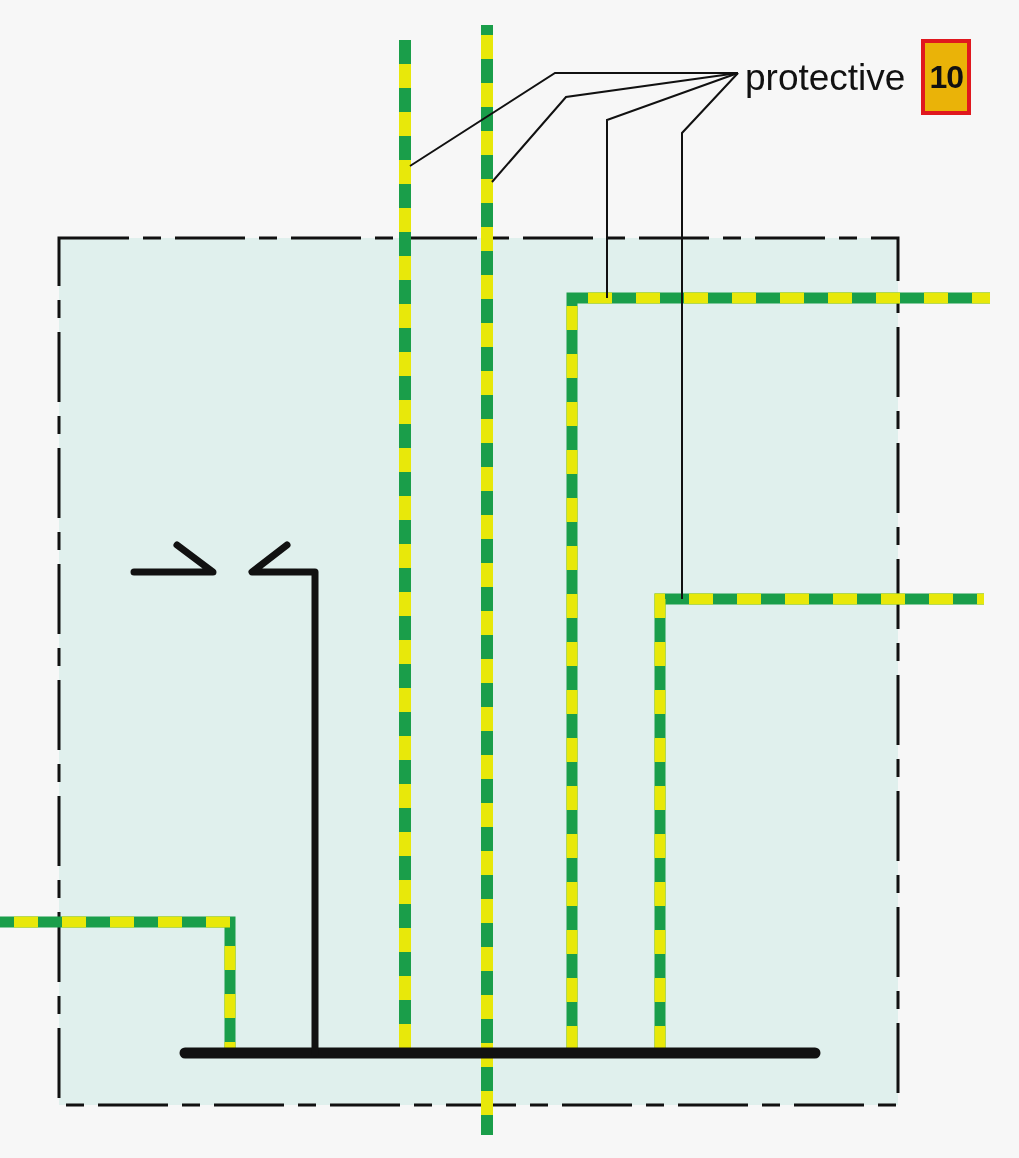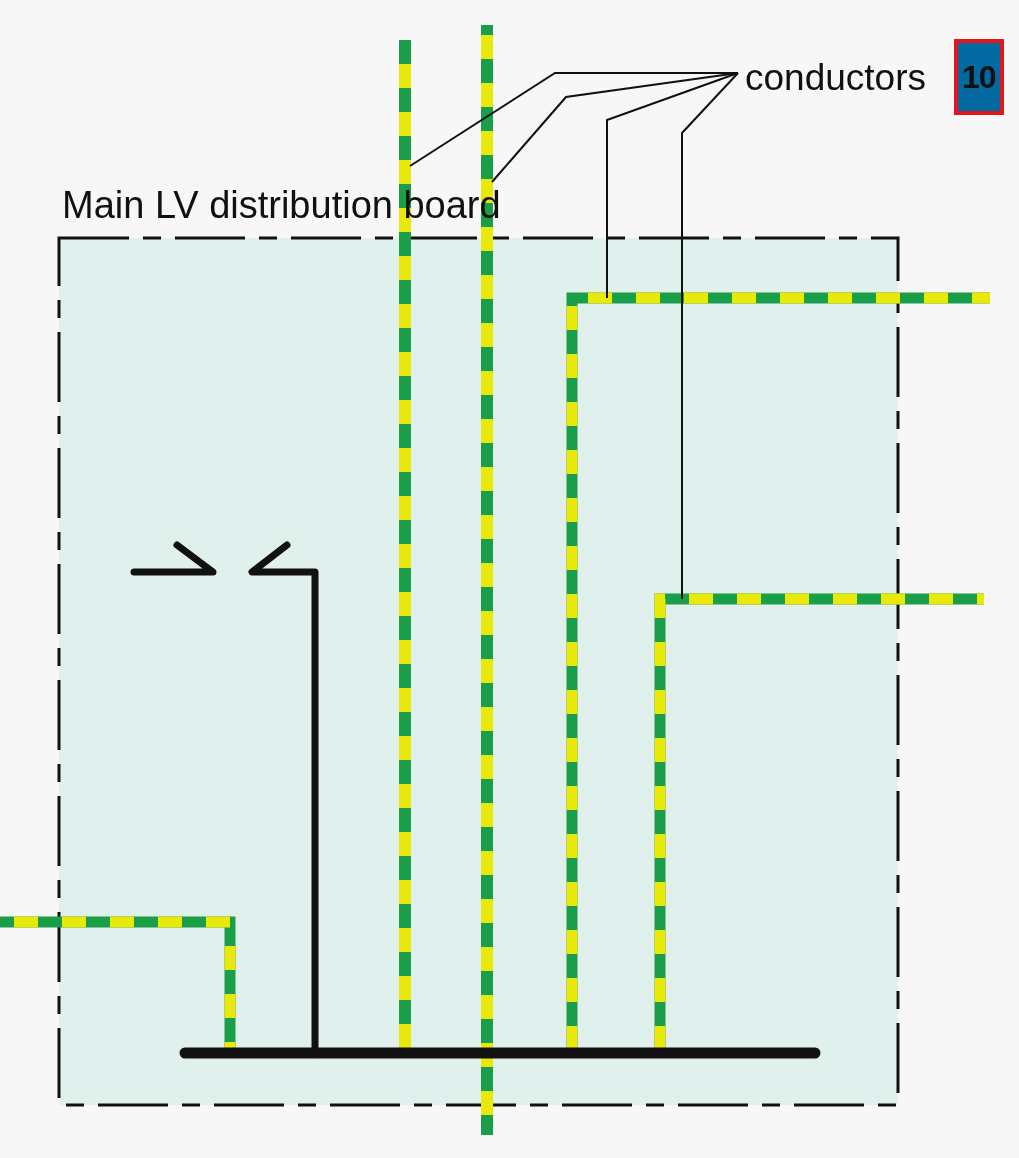--- a/index.html
+++ b/index.html
@@ -1,21 +1,21 @@
 <!DOCTYPE html>
 <html><head>
 <meta charset="utf-8">
 <style>
   html, body { margin: 0; padding: 0; background: #f7f7f7; }
   .canvas { position: relative; width: 1019px; height: 1158px; background: #f7f7f7; overflow: hidden; font-family: "Liberation Sans", sans-serif; }
   svg { position: absolute; left: 0; top: 0; }
   .board-label { position: absolute; left: 62px; top: 186px; font-size: 38px; color: #111; line-height: 1; white-space: nowrap; }
   .callout { position: absolute; left: 745px; top: 42px; font-size: 37px; color: #111; line-height: 46px; }
   .callout div { white-space: nowrap; }
-  .badge { display: inline-block; margin-left: 28px; background: #0369a1; border: 4px solid #e0181e; color: #111; font-weight: bold; font-size: 32px; padding: 17px 4px; line-height: 34px; vertical-align: middle; position: relative; top: -3px; letter-spacing: -1px; }
+  .badge { display: inline-block; margin-left: 16px; background: #eab308; border: 4px solid #e0181e; color: #111; font-weight: bold; font-size: 32px; padding: 17px 4px; line-height: 34px; vertical-align: middle; position: relative; top: -3px; letter-spacing: -1px; }
 </style>
 </head>
 <body>
 
 <div class="canvas">
   <svg width="1019" height="1158" viewBox="0 0 1019 1158">
 
     <rect x="59" y="238" width="839" height="867" fill="#e0f0ed"></rect>
 
     <rect x="59" y="238" width="839" height="867" fill="none" stroke="#111" stroke-width="3" stroke-dasharray="70,14,18,14"></rect>
@@ -49,18 +49,17 @@
     </g>
 
     <g stroke="#111" stroke-width="2" fill="none">
       <path d="M410 166 L555 73 L738 73"></path>
       <path d="M492 182 L566 97 L738 73"></path>
       <path d="M607 298 L607 120 L738 73"></path>
       <path d="M682 599 L682 133 L738 73"></path>
     </g>
   </svg>
 
-  <div class="board-label">Main LV distribution board</div>
 
   <div class="callout">
-    <div><span>conductors</span><span class="badge">10</span></div>
+    <div><span>protective</span><span class="badge">10</span></div>
   </div>
 </div>
 
 </body></html>

